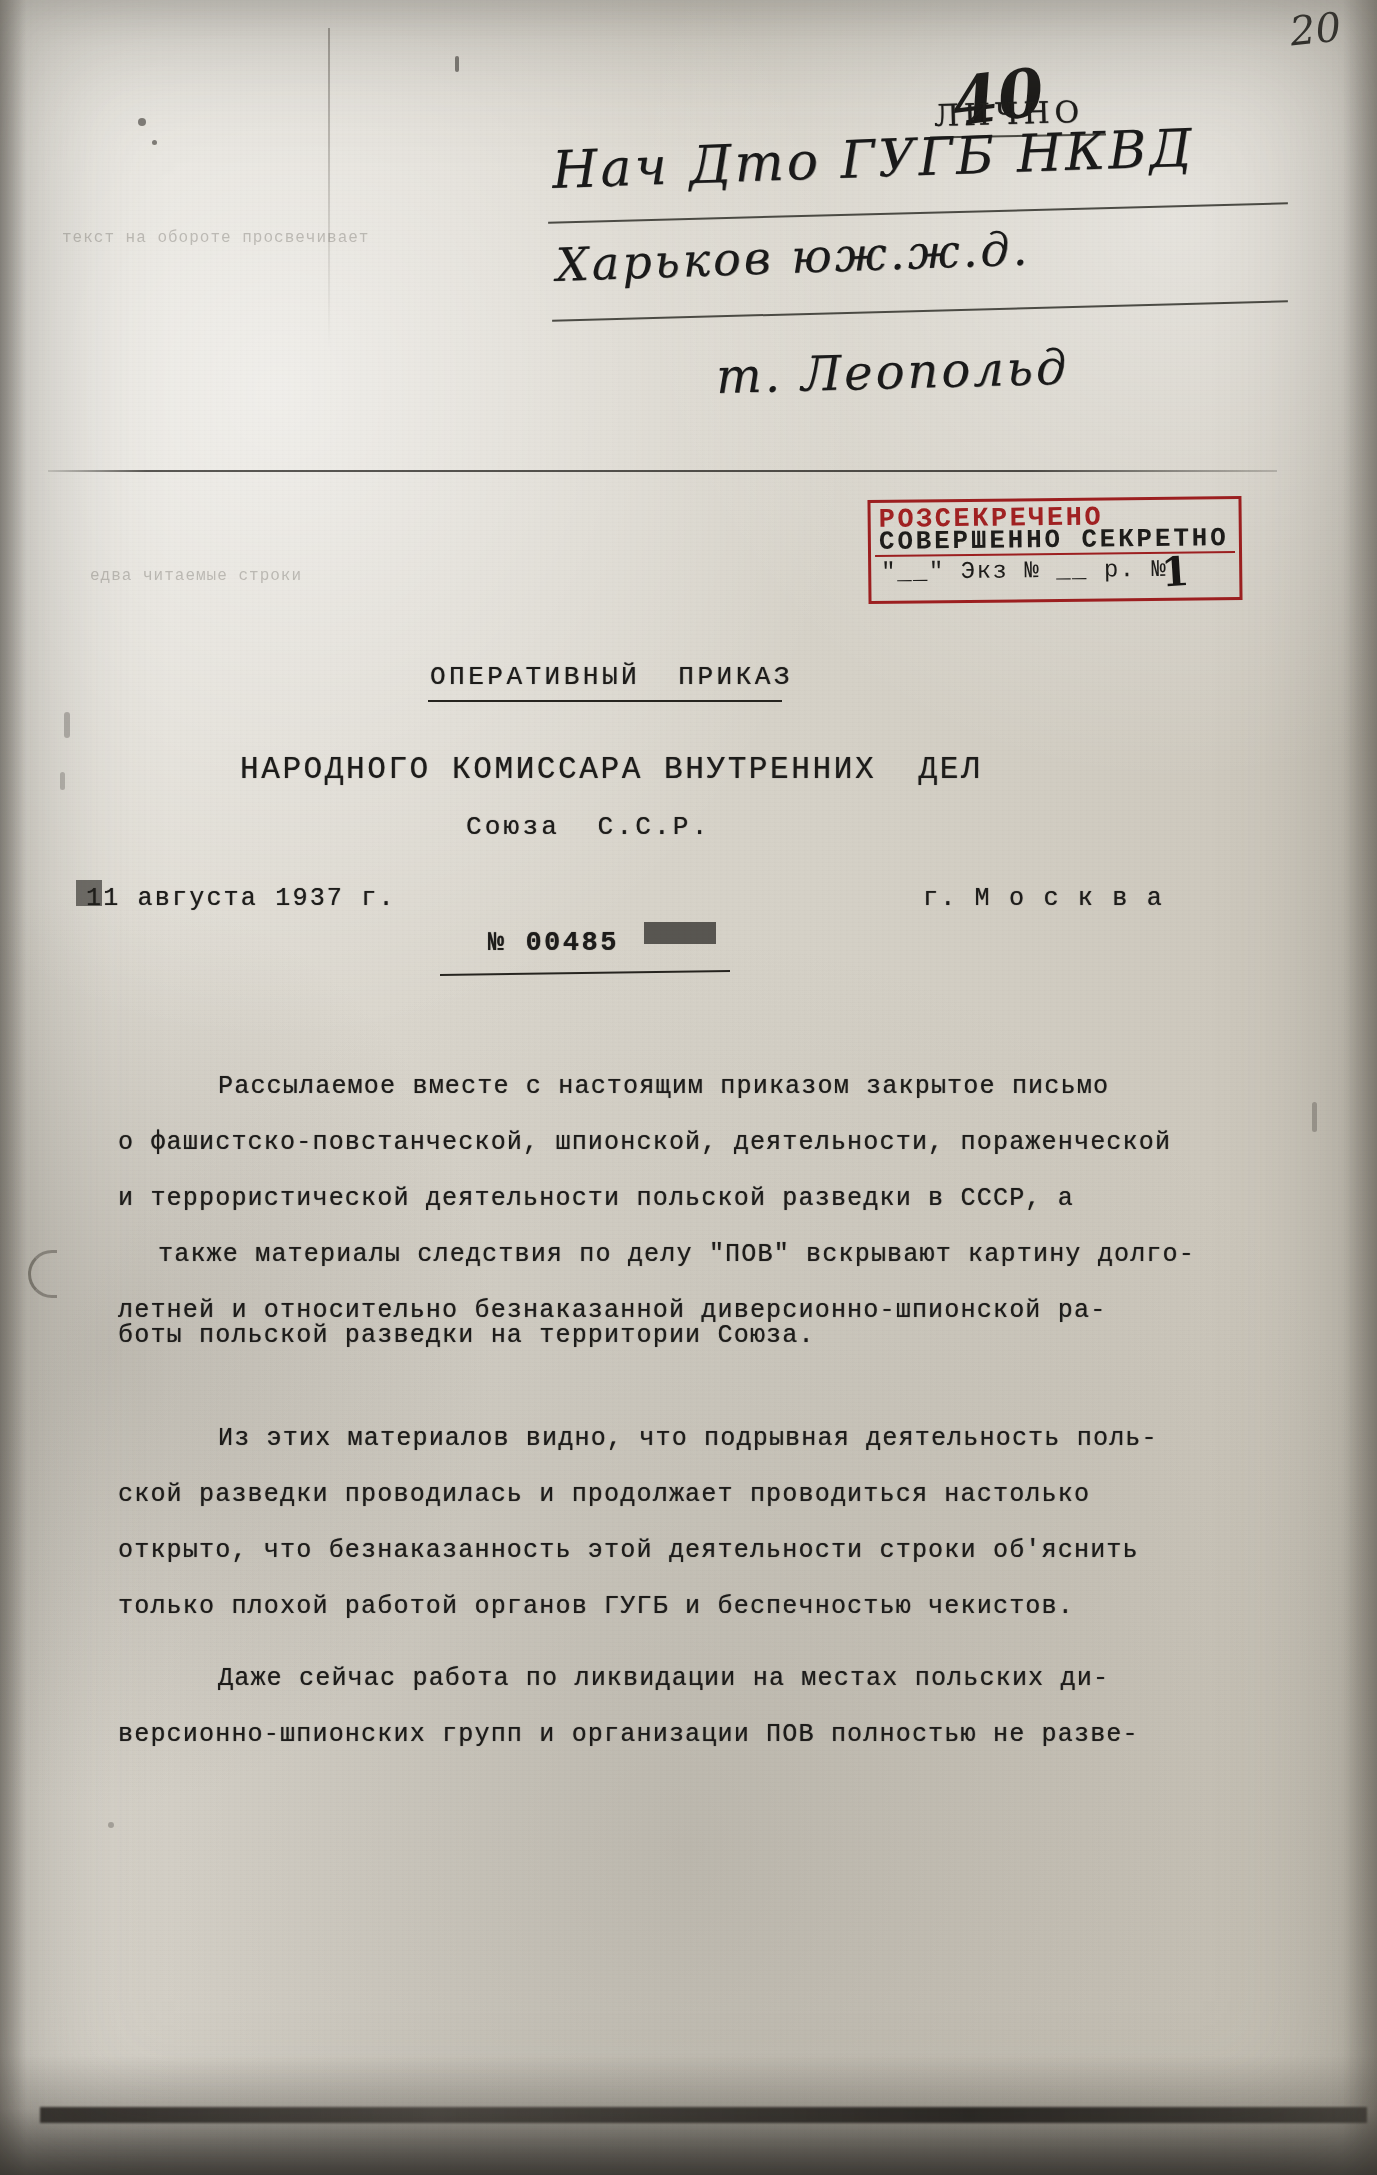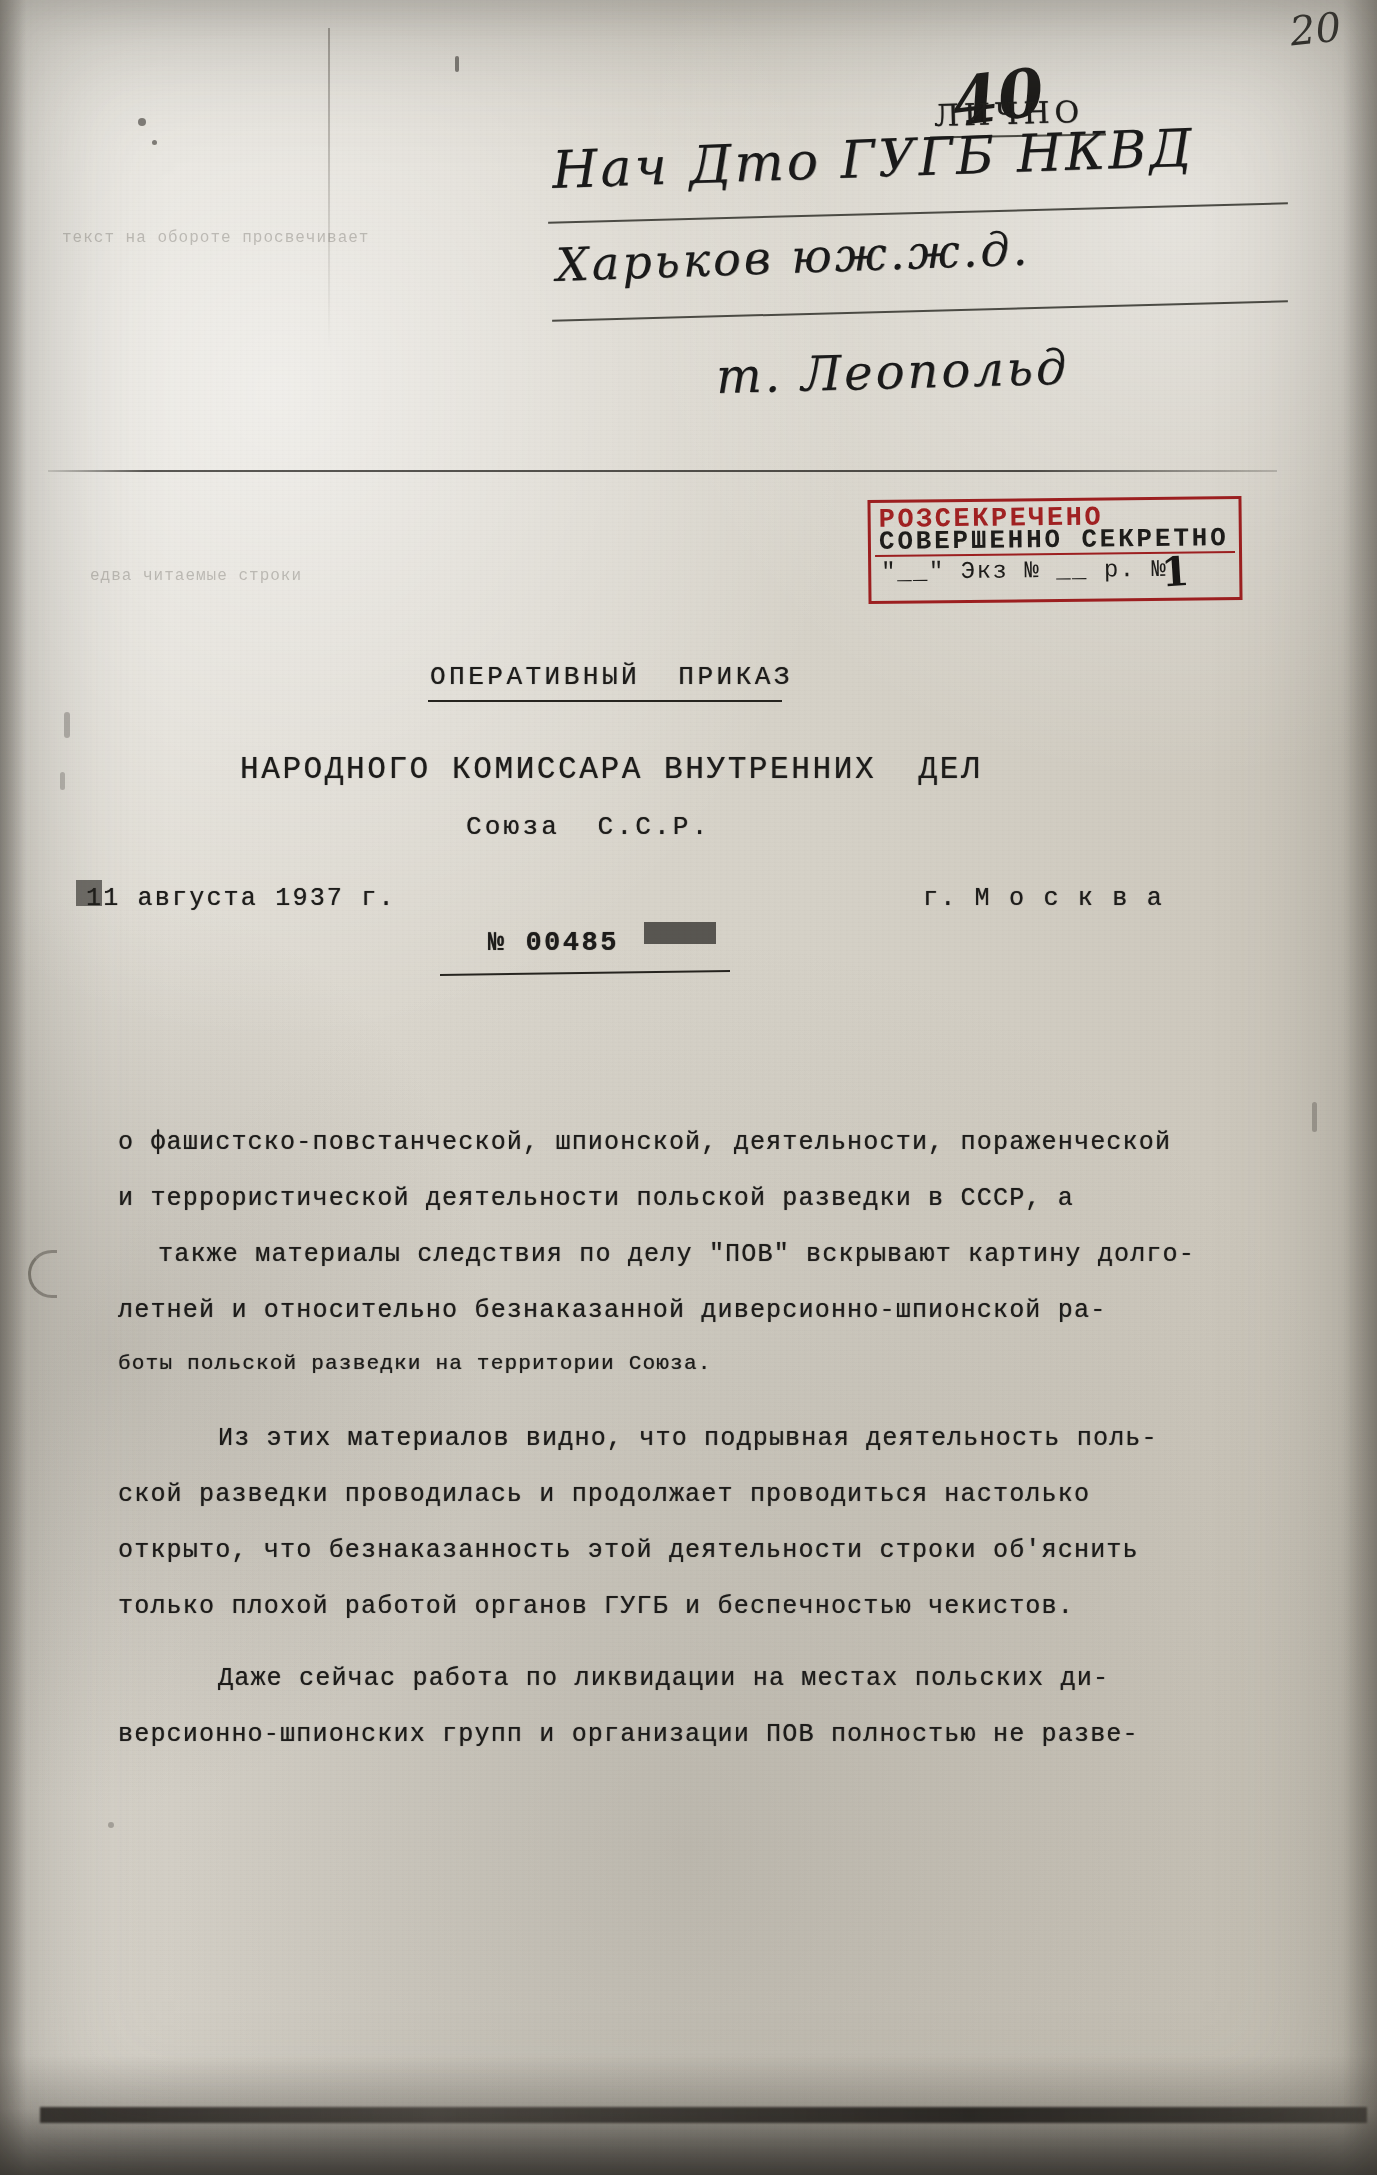--- a/index.html
+++ b/index.html
@@ -274,25 +274,26 @@
   <div class="ink typed" style="left:240px; top:752px; font-size:31px; letter-spacing:2.6px;">НАРОДНОГО КОМИССАРА ВНУТРЕННИХ  ДЕЛ</div>
   <div class="ink typed" style="left:466px; top:812px; font-size:26px; letter-spacing:3.2px;">Союза  С.С.Р.</div>
 
   <div class="ink typed" style="left:86px; top:884px; font-size:25px; letter-spacing:2.2px;">11 августа 1937 г.</div>
   <div class="ink typed" style="left:908px; top:884px; font-size:25px; letter-spacing:2.2px;margin-left:15px;">г. М о с к в а</div>
   <div class="ink typed" style="left:488px; top:928px; font-size:27px; letter-spacing:2.5px; font-weight:bold;">№ 00485</div>
   <div class="title-underline" style="left:440px; top:972px; width:290px; transform:rotate(-0.8deg);"></div>
   <div class="strike" style="left:644px; top:922px; width:72px; height:22px; opacity:.8;"></div>
   <div class="strike" style="left:76px; top:880px; width:26px; height:26px; opacity:.7;"></div>
 
+  <div class="ink typed" style="left:218px; top:1072px; font-size:25px;">Рассылаемое вместе с настоящим приказом закрытое письмо</div>
   <div class="ink typed" style="left:118px; top:1128px; font-size:25px;">о фашистско-повстанческой, шпионской, деятельности, пораженческой</div>
   <div class="ink typed" style="left:118px; top:1184px; font-size:25px;">и террористической деятельности польской разведки в СССР, а</div>
   <div class="ink typed" style="left:118px; top:1240px; font-size:25px;margin-left:40px;">также материалы следствия по делу "ПОВ" вскрывают картину долго-</div>
   <div class="ink typed" style="left:118px; top:1296px; font-size:25px;">летней и относительно безнаказанной диверсионно-шпионской ра-</div>
-  <div class="ink typed" style="left:118px; top:1352px; font-size:21px;">боты польской разведки на территории Союза.</div>
+  <div class="ink typed" style="left:118px; top:1321px; font-size:25px;">боты польской разведки на территории Союза.</div>
 
   <div class="ink typed" style="left:218px; top:1424px; font-size:25px;">Из этих материалов видно, что подрывная деятельность поль-</div>
   <div class="ink typed" style="left:118px; top:1480px; font-size:25px;">ской разведки проводилась и продолжает проводиться настолько</div>
   <div class="ink typed" style="left:118px; top:1536px; font-size:25px;">открыто, что безнаказанность этой деятельности строки об'яснить</div>
   <div class="ink typed" style="left:118px; top:1592px; font-size:25px;">только плохой работой органов ГУГБ и беспечностью чекистов.</div>
 
   <div class="ink typed" style="left:218px; top:1664px; font-size:25px;">Даже сейчас работа по ликвидации на местах польских ди-</div>
   <div class="ink typed" style="left:118px; top:1720px; font-size:25px;">версионно-шпионских групп и организации ПОВ полностью не разве-</div>
 
   <div class="hole"></div>

